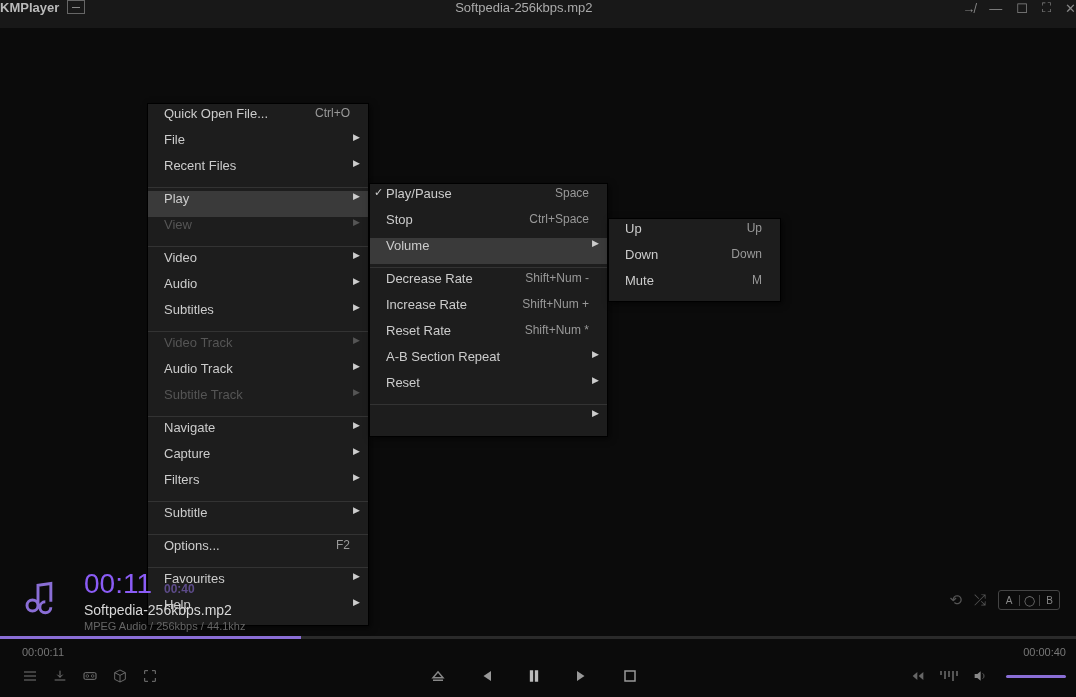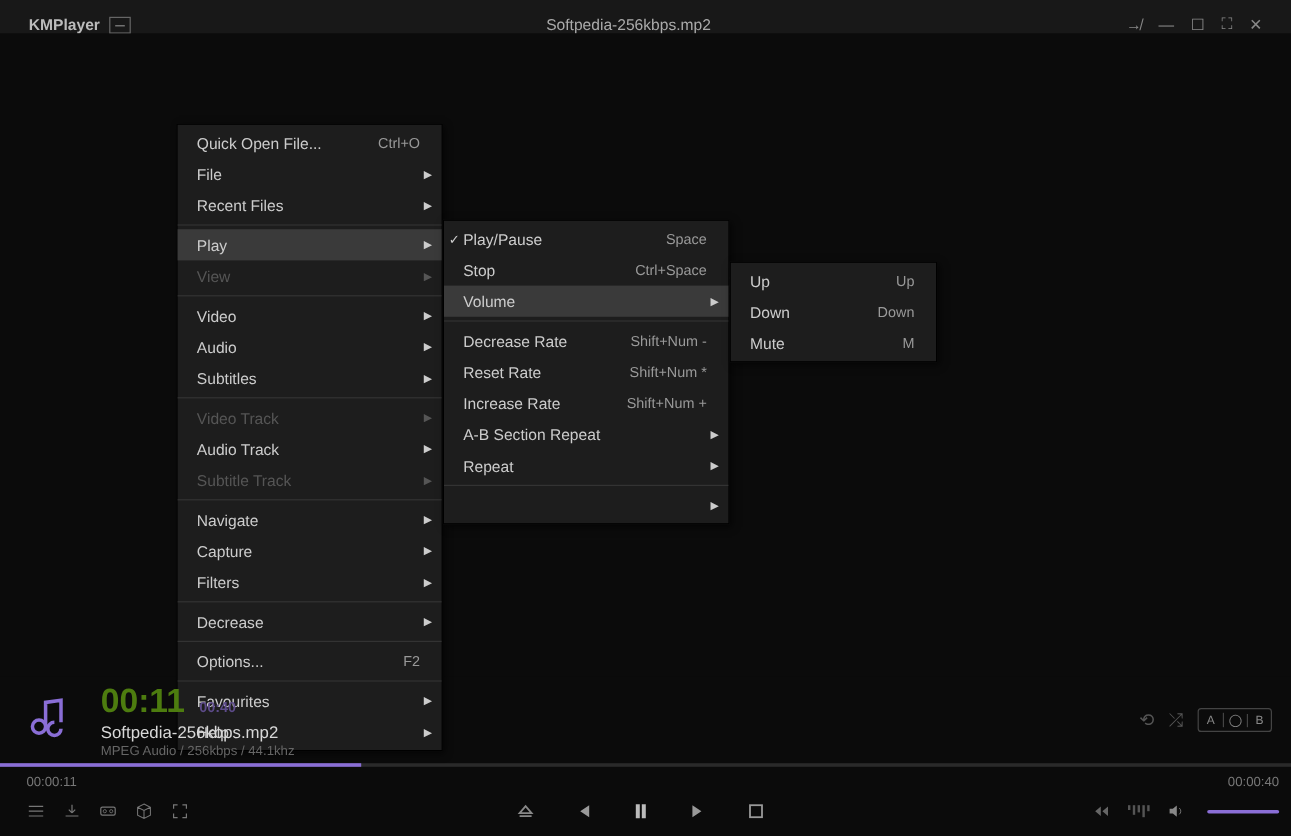--- a/index.html
+++ b/index.html
@@ -1,52 +1,52 @@
 <!DOCTYPE html>
 <html><head>
 <meta charset="utf-8">
 <style>
 * { margin:0; padding:0; box-sizing:border-box; font-family:"Segoe UI",Arial,sans-serif; }
 body { background:#0b0b0b; width:1076px; height:697px; overflow:hidden; position:relative; color:#bbb; font-size:13px; }
 
 
-.titlebar { height:28px; display:flex; align-items:flex-end; padding:0 24px; background:#181818; }
+.titlebar { height:28px; display:flex; align-items:flex-start; padding:0 0; background:#181818; }
 .app-name { font-weight:600; color:#bbb; font-size:13px; }
 .tb-btn { width:18px; height:14px; border:1px solid #666; margin-left:8px; display:flex; align-items:center; justify-content:center; }
 .tb-center { flex:1; text-align:center; color:#aaa; }
 .tb-right { display:flex; gap:14px; align-items:center; }
 .win-icon { color:#888; font-size:13px; cursor:pointer; }
 
 
 .video-area { position:relative; height:536px; background:#0b0b0b; }
 .watermark { position:absolute; left:600px; top:198px; font-size:22px; font-weight:700; letter-spacing:1px; color:rgba(160,160,160,0.35); display:flex; align-items:flex-start; }
 .watermark sup { font-size:10px; margin-left:1px; }
 
 
 .menu { position:absolute; background:#1d1d1d; border:1px solid #000; box-shadow:2px 2px 6px rgba(0,0,0,0.6); padding:2px 0; }
-.menu-item { display:flex; align-items:center; height:26px; padding:0 18px 0 16px; color:#ccc; cursor:default; position:relative; }
+.menu-item { display:flex; align-items:flex-start; height:26px; padding:0 18px 0 16px; color:#ccc; cursor:default; position:relative; }
 .menu-item.disabled { color:#555; }
 .menu-item.highlight { background:#3a3a3a; }
 .menu-item .label { flex:1; }
 .menu-item .shortcut { color:#999; font-size:12px; margin-left:44px; }
 .menu-item .arrow { position:absolute; right:8px; font-size:9px; color:#ccc; }
 .menu-item.disabled .arrow { color:#555; }
 .menu-item .check { position:absolute; left:4px; font-size:11px; color:#ccc; }
 .menu-sep { height:1px; background:#333; margin:3px 0; }
 
 .menu1 { left:147px; top:75px; width:222px; }
 .menu2 { left:369px; top:155px; width:239px; }
 .menu3 { left:608px; top:190px; width:173px; }
 
 
 .nowbar { position:absolute; left:0; right:0; top:564px; height:72px; display:flex; align-items:center; padding:0 16px; }
 .note-icon { width:44px; height:44px; margin-right:24px; }
 .np-info { display:flex; flex-direction:column; }
 .np-time { display:flex; align-items:baseline; gap:12px; }
-.np-cur { font-size:28px; font-weight:700; color:#4d7c0f; }
+.np-cur { font-size:28px; font-weight:400; color:#8b5cf6; }
 .np-tot { font-size:12px; font-weight:700; color:#5d4b8a; }
 .np-title { color:#d8d8d8; font-size:14px; margin-top:2px; }
 .np-meta { color:#666; font-size:11px; margin-top:2px; }
 .np-right { margin-left:auto; display:flex; align-items:center; gap:12px; }
 .ab-group { border:1px solid #444; border-radius:3px; display:flex; align-items:center; height:20px; }
 .ab-cell { width:20px; text-align:center; font-size:10px; color:#888; }
 .ab-cell + .ab-cell { border-left:1px solid #444; }
 .rpt-icon { color:#555; font-size:15px; }
 
 
@@ -146,21 +146,21 @@
       <div class="menu-item">
         <span class="label">Capture</span>
         <span class="arrow">▶</span>
       </div>
       <div class="menu-item">
         <span class="label">Filters</span>
         <span class="arrow">▶</span>
       </div>
       <div class="menu-sep"></div>
       <div class="menu-item">
-        <span class="label">Decrease</span>
+        <span class="label">Subtitle</span>
         <span class="arrow">▶</span>
       </div>
       <div class="menu-sep"></div>
       <div class="menu-item">
         <span class="label">Options...</span>
         <span class="shortcut">F2</span>
       </div>
       <div class="menu-sep"></div>
       <div class="menu-item">
         <span class="label">Favourites</span>
@@ -185,33 +185,33 @@
       <div class="menu-item highlight">
         <span class="label">Volume</span>
         <span class="arrow">▶</span>
       </div>
       <div class="menu-sep"></div>
       <div class="menu-item">
         <span class="label">Decrease Rate</span>
         <span class="shortcut">Shift+Num -</span>
       </div>
       <div class="menu-item">
+        <span class="label">Increase Rate</span>
+        <span class="shortcut">Shift+Num +</span>
+      </div>
+      <div class="menu-item">
         <span class="label">Reset Rate</span>
         <span class="shortcut">Shift+Num *</span>
       </div>
       <div class="menu-item">
-        <span class="label">Increase Rate</span>
-        <span class="shortcut">Shift+Num +</span>
-      </div>
-      <div class="menu-item">
         <span class="label">A-B Section Repeat</span>
         <span class="arrow">▶</span>
       </div>
       <div class="menu-item">
-        <span class="label">Repeat</span>
+        <span class="label">Reset</span>
         <span class="arrow">▶</span>
       </div>
       <div class="menu-sep"></div>
       <div class="menu-item">
         <span class="arrow">▶</span>
       </div>
     </div>
 
   <div class="menu menu3" id="menu3">
       <div class="menu-item">

